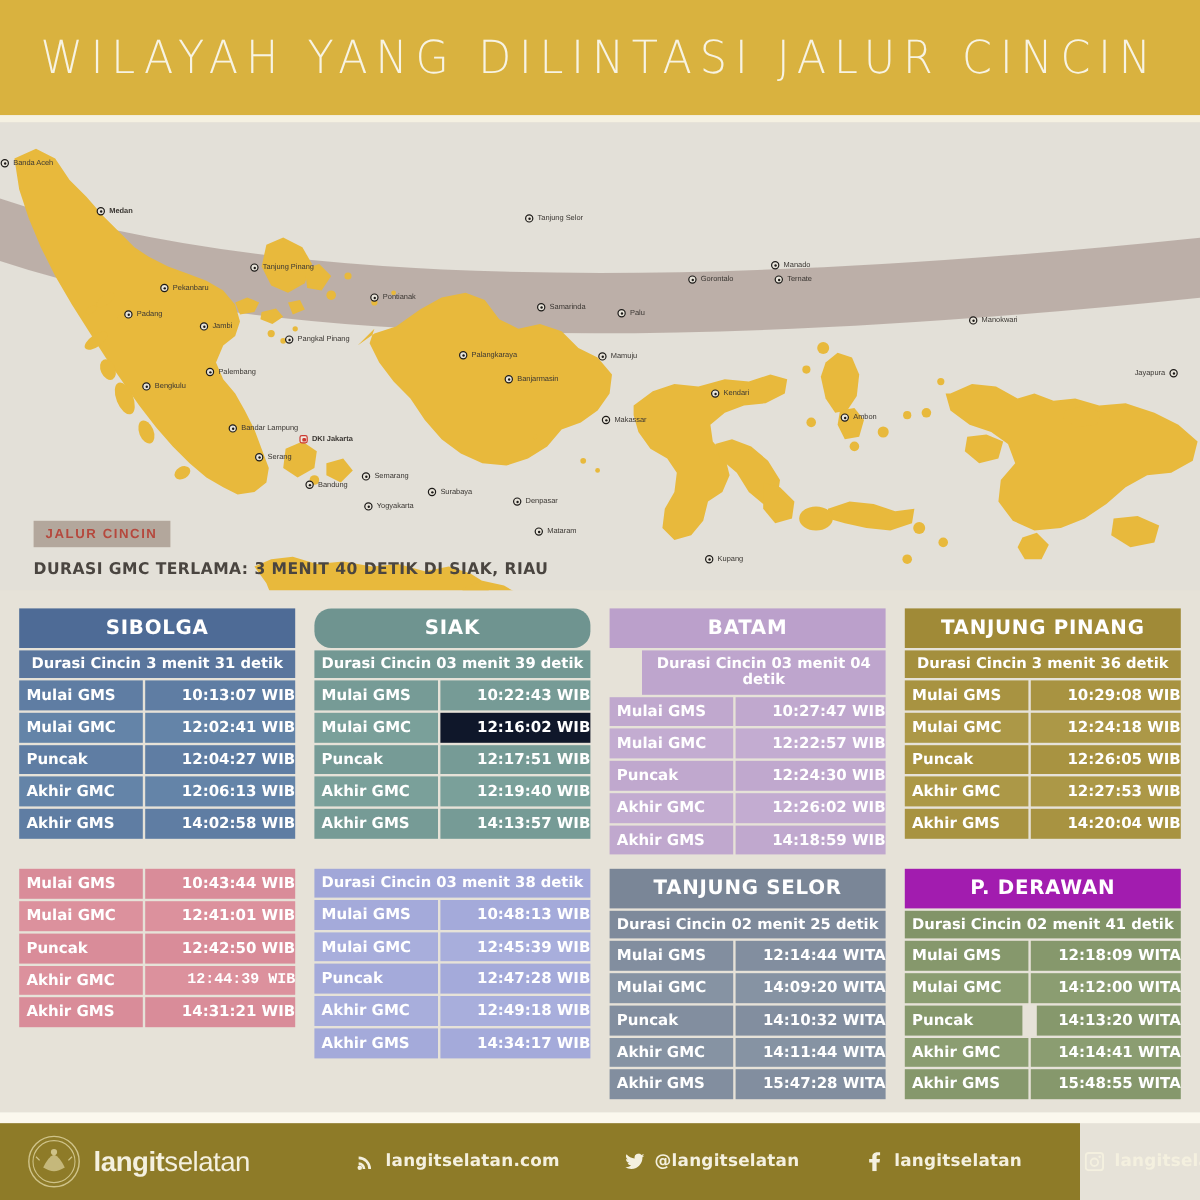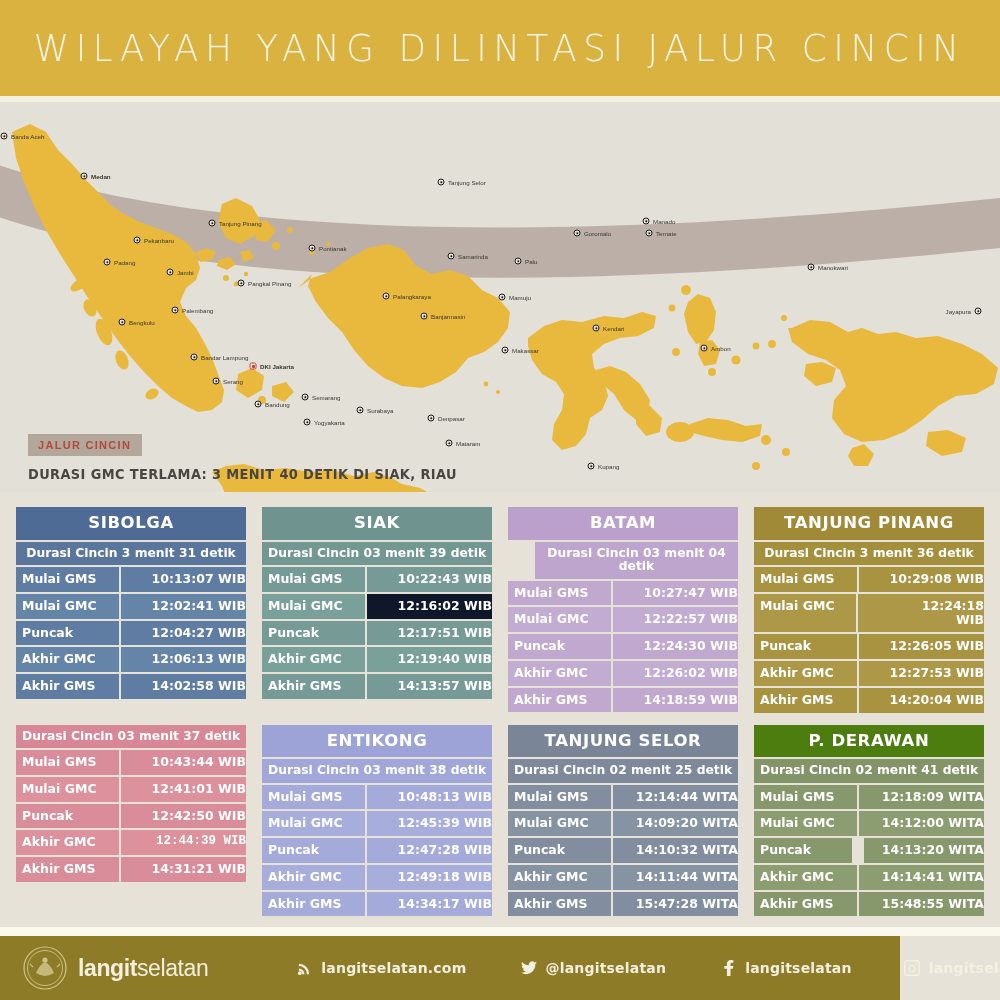--- a/index.html
+++ b/index.html
@@ -326,21 +326,21 @@
         <div class="card-row">
           <div class="rl" style="background: rgb(100, 132, 168);">Akhir GMC</div>
           <div class="rv" style="background: rgb(100, 132, 168);">12:06:13  WIB</div>
         </div>
         <div class="card-row">
           <div class="rl" style="background: rgb(95, 125, 163);">Akhir GMS</div>
           <div class="rv" style="background: rgb(95, 125, 163);">14:02:58 WIB</div>
         </div>
       </div>
       <div class="card">
-        <div class="card-title" style="background: rgb(111, 148, 144);">SIAK</div>
+        <div class="card-title" style="background: rgb(111, 148, 144); border-radius: 14px;">SIAK</div>
         <div class="card-sub" style="background: rgb(115, 152, 147);">Durasi Cincin 03 menit 39 detik</div>
         <div class="card-row">
           <div class="rl" style="background: rgb(118, 155, 150);">Mulai GMS</div>
           <div class="rv" style="background: rgb(118, 155, 150);">10:22:43 WIB</div>
         </div>
         <div class="card-row">
           <div class="rl" style="background: rgb(122, 160, 154);">Mulai GMC</div>
           <div class="rv" style="background: #0f172a;">12:16:02 WIB</div>
         </div>
         <div class="card-row">
@@ -382,37 +382,36 @@
       </div>
       <div class="card">
         <div class="card-title" style="background: rgb(160, 138, 55);">TANJUNG PINANG</div>
         <div class="card-sub" style="background: rgb(164, 143, 61);">Durasi Cincin 3 menit 36 detik</div>
         <div class="card-row">
           <div class="rl" style="background: rgb(168, 147, 65);">Mulai GMS</div>
           <div class="rv" style="background: rgb(168, 147, 65);">10:29:08 WIB</div>
         </div>
         <div class="card-row">
           <div class="rl" style="background: rgb(172, 152, 71);">Mulai GMC</div>
-          <div class="rv" style="background: rgb(172, 152, 71); padding-left: 32px;">12:24:18 WIB</div>
+          <div class="rv" style="background: rgb(172, 152, 71);">12:24:18 WIB</div>
         </div>
         <div class="card-row">
           <div class="rl" style="background: rgb(168, 147, 65);">Puncak</div>
           <div class="rv" style="background: rgb(168, 147, 65);">12:26:05 WIB</div>
         </div>
         <div class="card-row">
           <div class="rl" style="background: rgb(172, 152, 71);">Akhir GMC</div>
           <div class="rv" style="background: rgb(172, 152, 71);">12:27:53 WIB</div>
         </div>
         <div class="card-row">
           <div class="rl" style="background: rgb(168, 147, 65);">Akhir GMS</div>
           <div class="rv" style="background: rgb(168, 147, 65);">14:20:04 WIB</div>
         </div>
       </div>
       <div class="card">
-        <div class="card-sub" style="background: rgb(215, 135, 149);">Durasi Cincin 03 menit 37 detik</div>
         <div class="card-row">
           <div class="rl" style="background: rgb(217, 140, 153);">Mulai GMS</div>
           <div class="rv" style="background: rgb(217, 140, 153);">10:43:44 WIB</div>
         </div>
         <div class="card-row">
           <div class="rl" style="background: rgb(220, 145, 157);">Mulai GMC</div>
           <div class="rv" style="background: rgb(220, 145, 157);">12:41:01 WIB</div>
         </div>
         <div class="card-row">
           <div class="rl" style="background: rgb(217, 140, 153);">Puncak</div>
@@ -421,21 +420,20 @@
         <div class="card-row">
           <div class="rl" style="background: rgb(220, 145, 157);">Akhir GMC</div>
           <div class="rv" style="background: rgb(220, 145, 157); font-family: Liberation Mono, monospace;">12:44:39 WIB</div>
         </div>
         <div class="card-row">
           <div class="rl" style="background: rgb(217, 140, 153);">Akhir GMS</div>
           <div class="rv" style="background: rgb(217, 140, 153);">14:31:21 WIB</div>
         </div>
       </div>
       <div class="card">
-        <div class="card-title" style="background: rgb(157, 163, 214);">ENTIKONG</div>
         <div class="card-sub" style="background: rgb(161, 167, 216);">Durasi Cincin 03 menit 38 detik</div>
         <div class="card-row">
           <div class="rl" style="background: rgb(164, 170, 218);">Mulai GMS</div>
           <div class="rv" style="background: rgb(164, 170, 218);">10:48:13 WIB</div>
         </div>
         <div class="card-row">
           <div class="rl" style="background: rgb(168, 174, 220);">Mulai GMC</div>
           <div class="rv" style="background: rgb(168, 174, 220);">12:45:39 WIB</div>
         </div>
         <div class="card-row">
@@ -469,21 +467,21 @@
         <div class="card-row">
           <div class="rl" style="background: rgb(134, 147, 163);">Akhir GMC</div>
           <div class="rv" style="background: rgb(134, 147, 163);">14:11:44 WITA</div>
         </div>
         <div class="card-row">
           <div class="rl" style="background: rgb(130, 142, 159);">Akhir GMS</div>
           <div class="rv" style="background: rgb(130, 142, 159);">15:47:28 WITA</div>
         </div>
       </div>
       <div class="card">
-        <div class="card-title" style="background: #4d7c0f;">P. DERAWAN</div>
+        <div class="card-title" style="background: #a21caf;">P. DERAWAN</div>
         <div class="card-sub" style="background: rgb(130, 148, 104);">Durasi Cincin 02 menit 41 detik</div>
         <div class="card-row">
           <div class="rl" style="background: rgb(134, 152, 108);">Mulai GMS</div>
           <div class="rv" style="background: rgb(134, 152, 108);">12:18:09 WITA</div>
         </div>
         <div class="card-row">
           <div class="rl" style="background: rgb(139, 157, 113);">Mulai GMC</div>
           <div class="rv" style="background: rgb(139, 157, 113);">14:12:00 WITA</div>
         </div>
         <div class="card-row">

